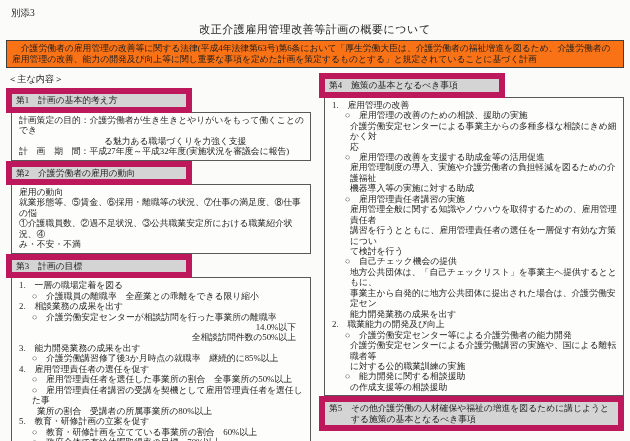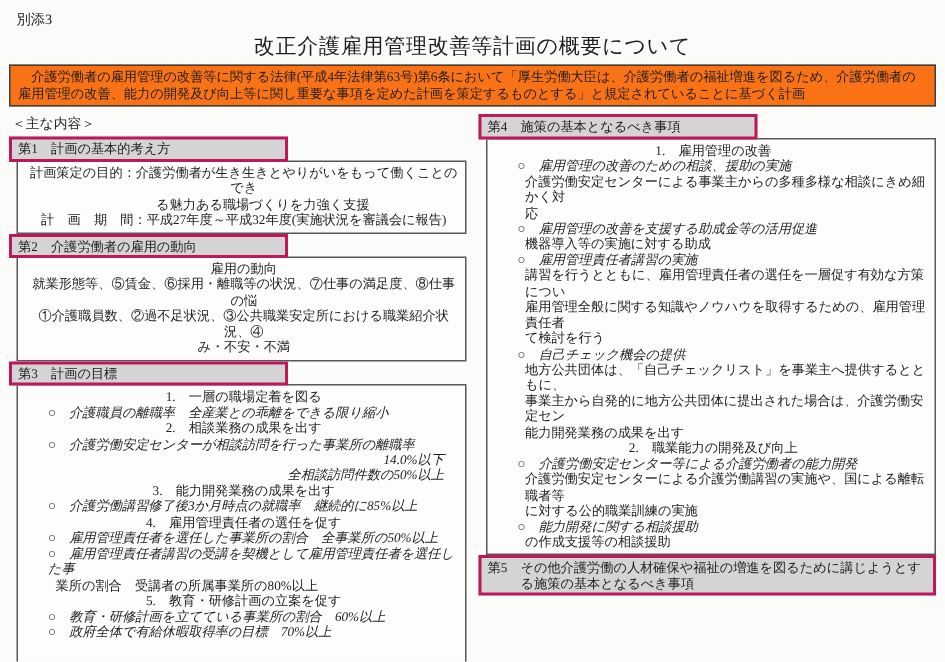--- a/index.html
+++ b/index.html
@@ -6,55 +6,55 @@
   body{
     width:630px;height:441px;
     background:#fbfbfa;
     font-family:"Liberation Serif","DejaVu Serif",serif;
     color:#1d1d1d;
     font-size:8.8px;
     overflow:hidden;
   }
   .page{padding:7px 6px 0 6px;}
   .doc-label{font-size:9.5px;padding-left:5px;height:14px;}
-  .title{text-align:center;font-size:14px;letter-spacing:.5px;margin:1px 0 3px;}
+  .title{text-align:center;font-size:11px;letter-spacing:.5px;margin:1px 0 3px;}
   .intro{
     background:#f97316;
     border:1px solid #3e3e3e;
     padding:2px 5px 3px 5px;
     line-height:10.6px;
   }
   .columns{display:flex;gap:8px;margin-top:5px;align-items:flex-start;}
   .col{flex:1;min-width:0;}
   .contents-label{font-size:9.2px;height:15px;padding-left:2px;}
   .section{margin:0;}
   .sec-header{
     background:#d4d4d4;
-    border:2px solid #be185d;
+    border:6px solid #be185d;
     padding:1px 4px;
     line-height:10.5px;
     position:relative;
     z-index:1;
     margin-bottom:-1px;
     box-sizing:border-box;
   }
   .sec-header.partial{width:61%;}
   .sec-header.full{width:100%;padding-left:26px;text-indent:-22px;}
   .sec-box{
     border:1px solid #585858;
     margin-left:5px;
     padding:2px 4px 3px 4px;
     line-height:10.45px;
     background:#fdfdfc;
   }
   .section-sec3 .sec-box{min-height:205px;}
   .section-sec4 .sec-box{min-height:247px;}
   .line{min-height:10.45px;}
-  .ind1{padding-left:3px;text-align:center;}
-  .ind2{padding-left:16px;font-style:italic;}
+  .ind1{padding-left:3px;}
+  .ind2{padding-left:16px;}
   .ind3{padding-left:21px;}
   .ind4{padding-left:88px;}
   .line.right{text-align:right;padding-right:10px;}
 </style>
 </head>
 <body>
 
 <div class="page">
   <div class="doc-label">別添3</div>
   <div class="title">改正介護雇用管理改善等計画の概要について</div>
@@ -102,24 +102,25 @@
       </div>
     <div class="col" id="col-right">
         <div class="section section-sec4">
           <div class="sec-header partial">第4　施策の基本となるべき事項</div>
           <div class="sec-box">
             <div class="line ind1">1.　雇用管理の改善</div>
             <div class="line ind2">○　雇用管理の改善のための相談、援助の実施</div>
             <div class="line ind3">介護労働安定センターによる事業主からの多種多様な相談にきめ細かく対</div>
             <div class="line ind3">応</div>
             <div class="line ind2">○　雇用管理の改善を支援する助成金等の活用促進</div>
+            <div class="line ind3">雇用管理制度の導入、実施や介護労働者の負担軽減を図るための介護福祉</div>
             <div class="line ind3">機器導入等の実施に対する助成</div>
             <div class="line ind2">○　雇用管理責任者講習の実施</div>
+            <div class="line ind3">雇用管理全般に関する知識やノウハウを取得するための、雇用管理責任者</div>
             <div class="line ind3">講習を行うとともに、雇用管理責任者の選任を一層促す有効な方策につい</div>
-            <div class="line ind3">雇用管理全般に関する知識やノウハウを取得するための、雇用管理責任者</div>
             <div class="line ind3">て検討を行う</div>
             <div class="line ind2">○　自己チェック機会の提供</div>
             <div class="line ind3">地方公共団体は、「自己チェックリスト」を事業主へ提供するとともに、</div>
             <div class="line ind3">事業主から自発的に地方公共団体に提出された場合は、介護労働安定セン</div>
             <div class="line ind3">能力開発業務の成果を出す</div>
             <div class="line ind1">2.　職業能力の開発及び向上</div>
             <div class="line ind2">○　介護労働安定センター等による介護労働者の能力開発</div>
             <div class="line ind3">介護労働安定センターによる介護労働講習の実施や、国による離転職者等</div>
             <div class="line ind3">に対する公的職業訓練の実施</div>
             <div class="line ind2">○　能力開発に関する相談援助</div>

